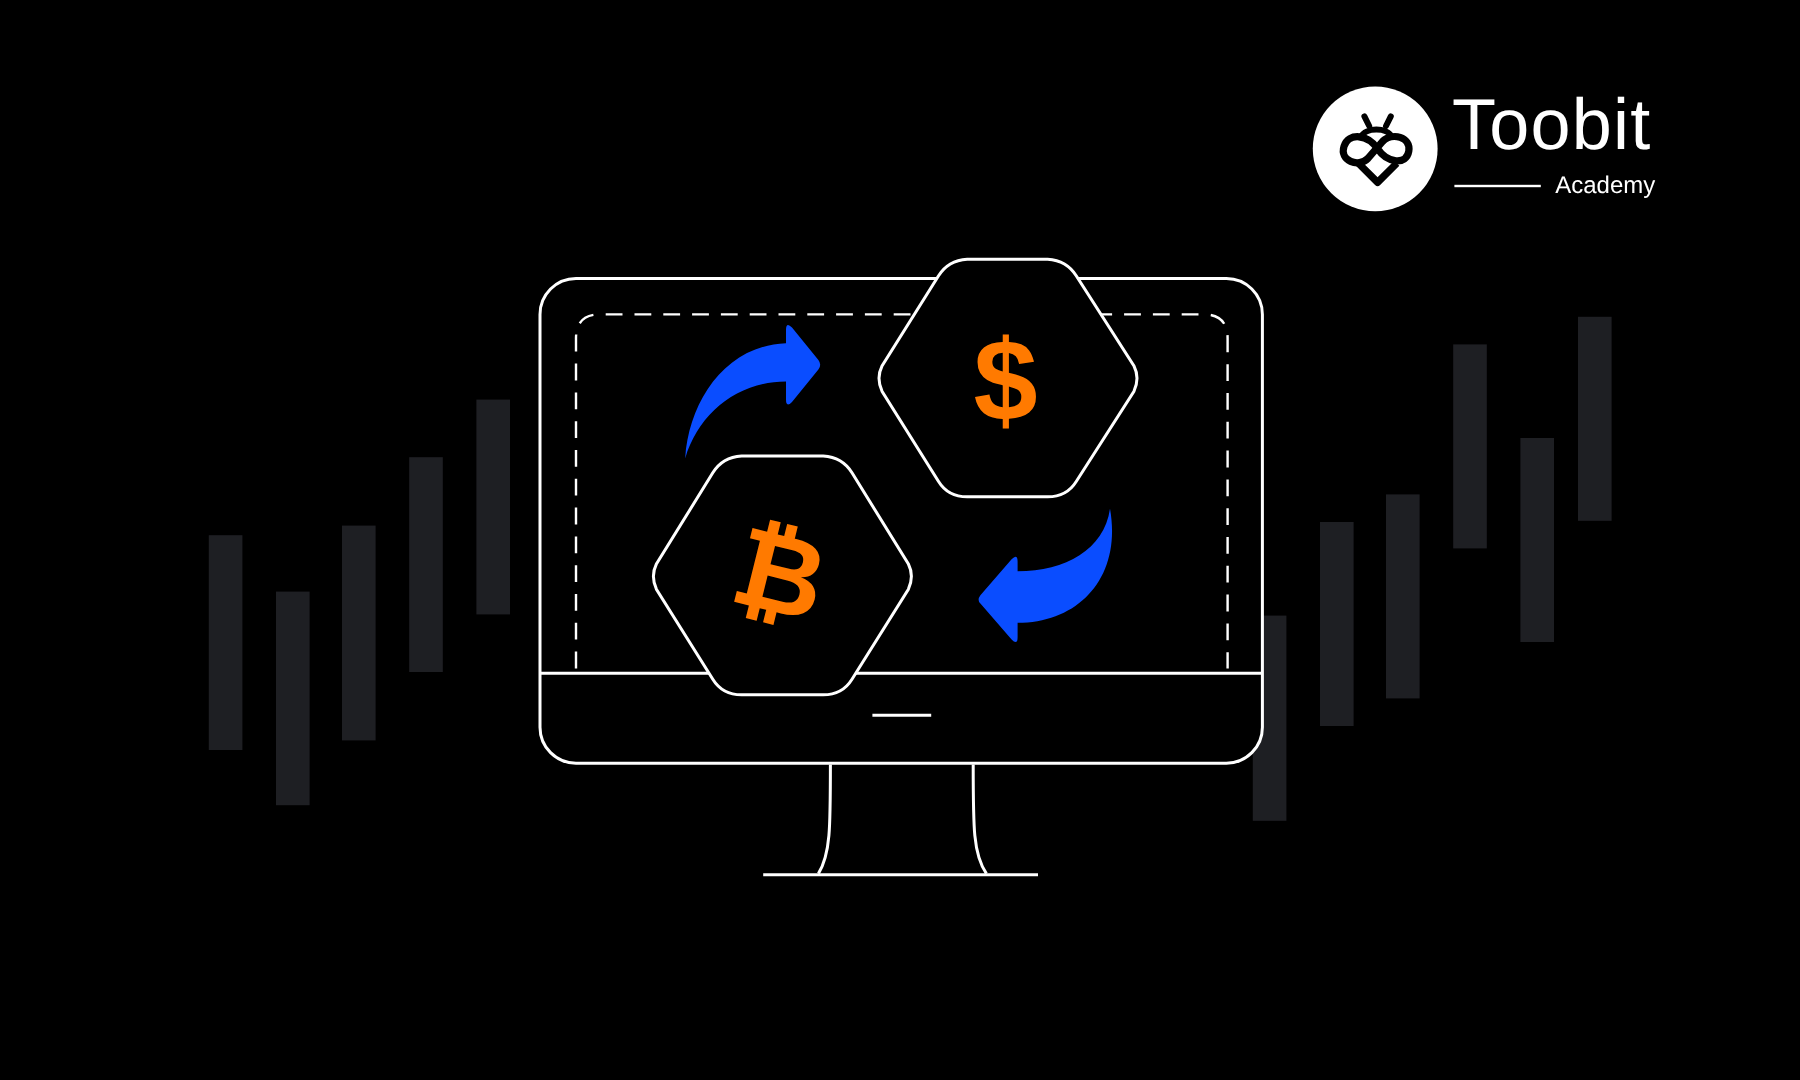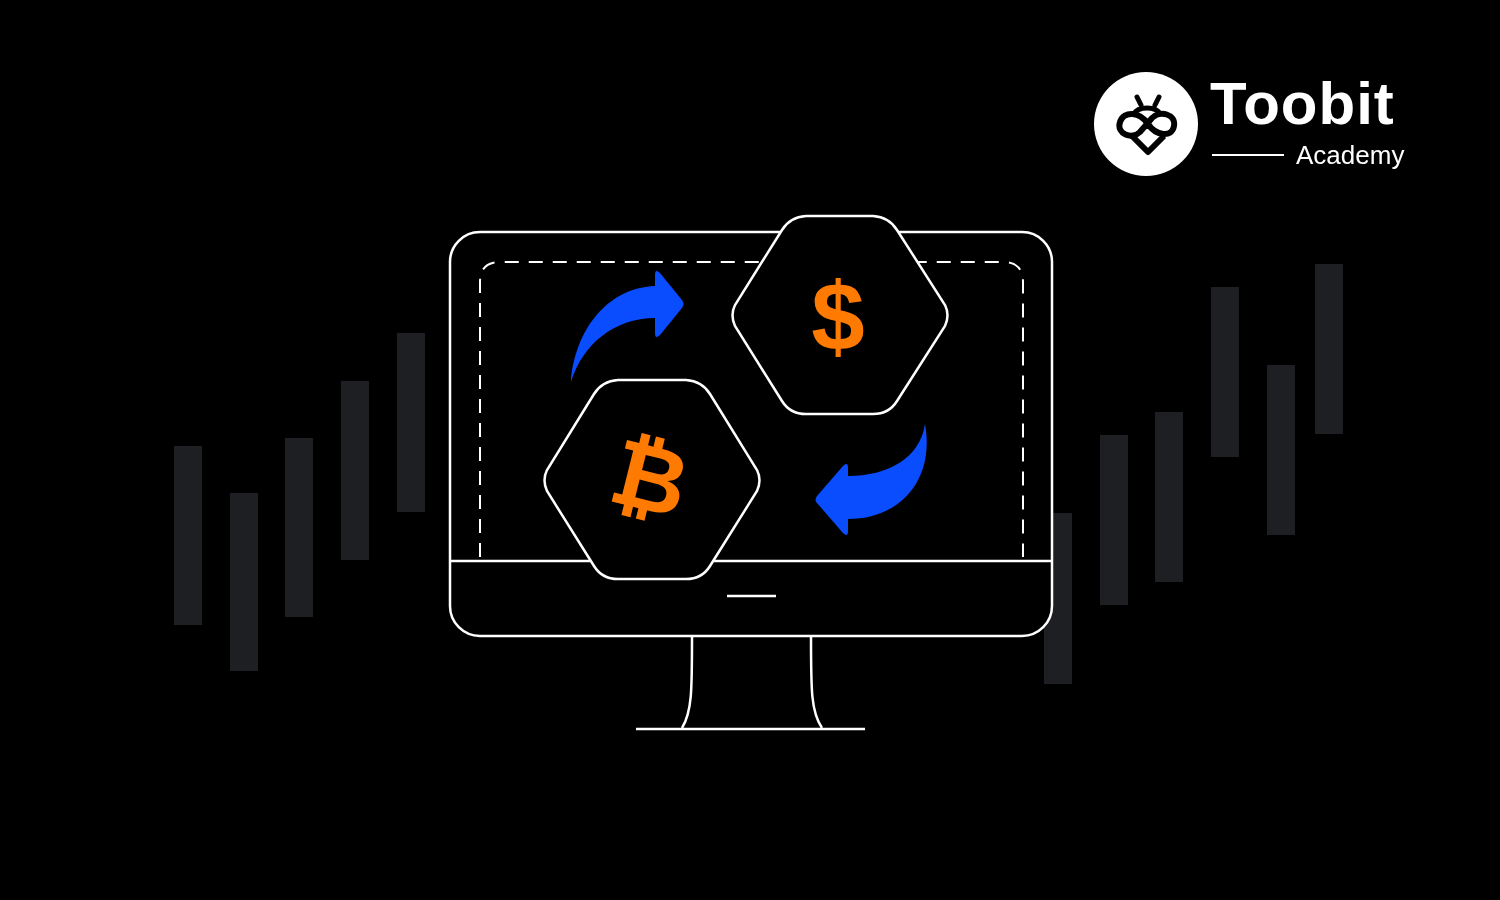--- a/index.html
+++ b/index.html
@@ -43,39 +43,39 @@
       width: 104px; height: 104px;
       border-radius: 50%;
       background: #ffffff;
     }
     .brand-logo svg { position: absolute; left: 0; top: 0; }
     .brand-name {
       position: absolute;
       left: 116px;
       top: -4px;
       font-size: 60px;
-      font-weight: 700;
+      font-weight: 400;
       color: #ffffff;
       letter-spacing: 1px;
       line-height: 72px;
       white-space: nowrap;
     }
     .brand-rule {
       position: absolute;
       left: 118px;
       top: 82px;
       width: 72px;
       height: 2px;
       background: #ffffff;
     }
     .brand-sub {
       position: absolute;
       left: 202px;
       top: 66px;
-      font-size: 26px;
+      font-size: 20px;
       color: #ffffff;
       line-height: 34px;
       white-space: nowrap;
     }
   </style>
 </head>
 <body>
 
 <div class="canvas">
 

